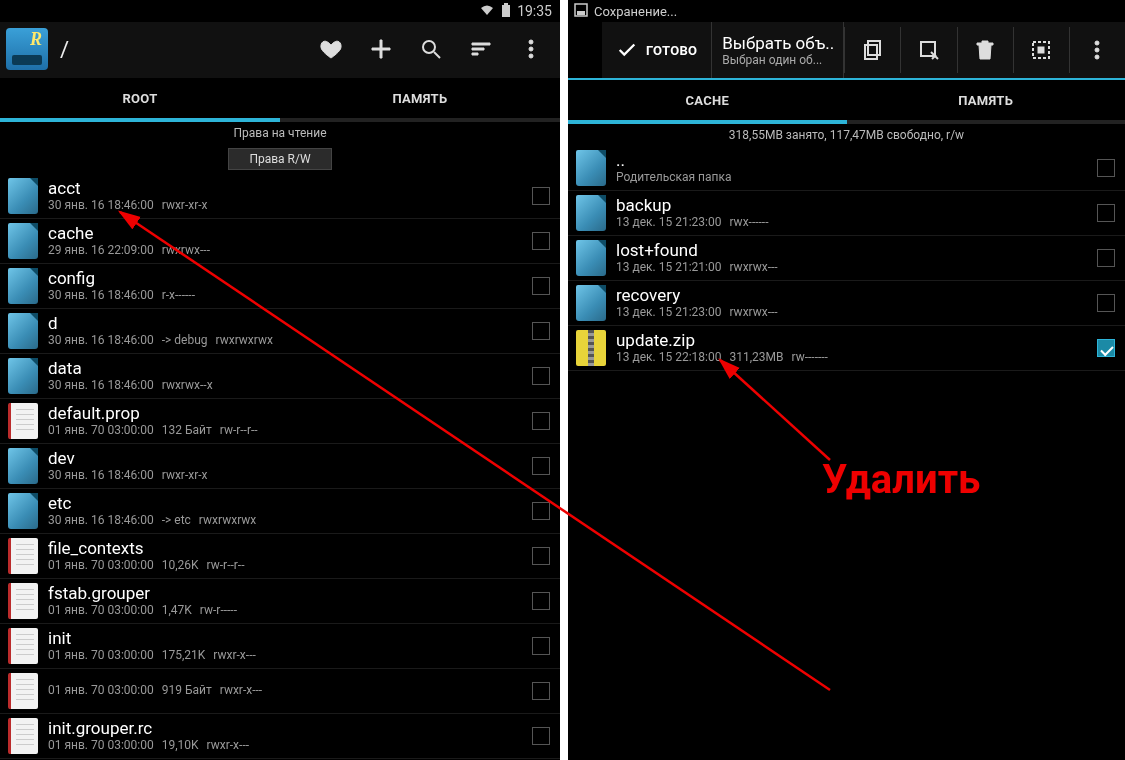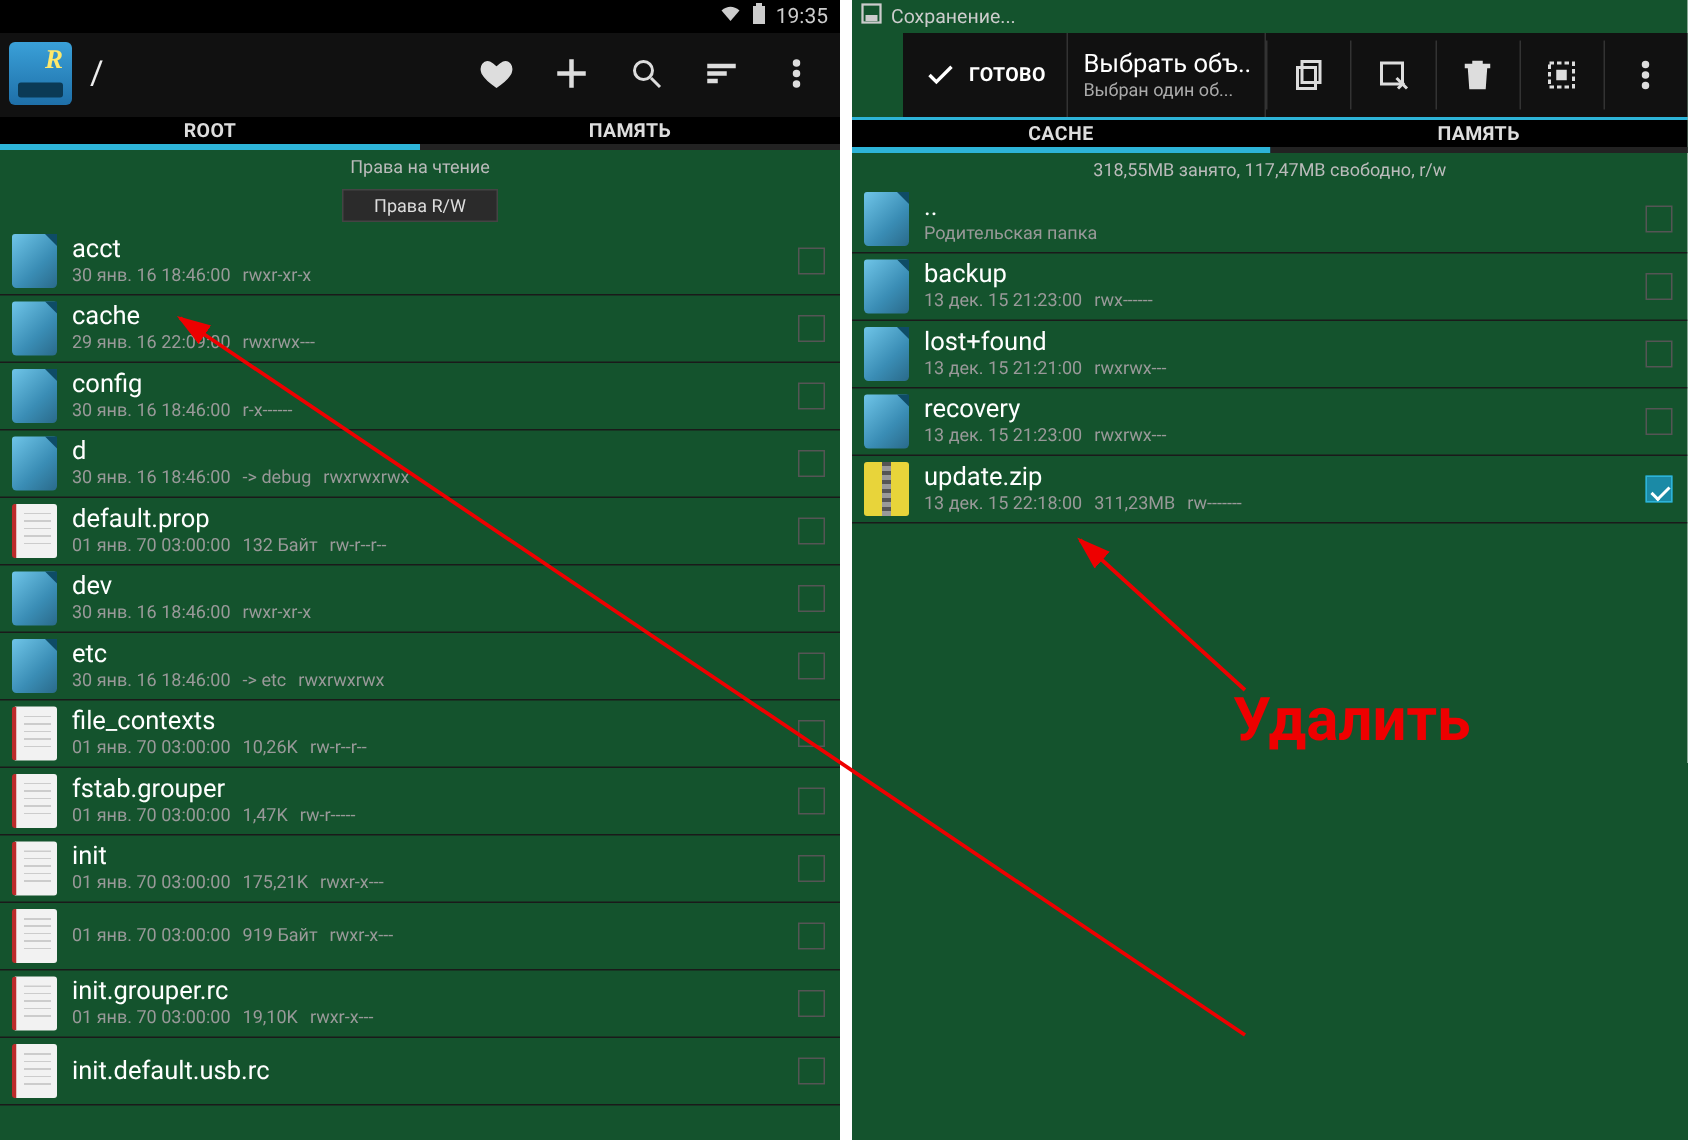--- a/index.html
+++ b/index.html
@@ -6,21 +6,21 @@
   body {
     width: 1125px;
     height: 760px;
     background: #ffffff;
     font-family: Roboto, Arial, sans-serif;
     display: flex;
     position: relative;
     overflow: hidden;
   }
   .pane {
-    background: #14532d;
+    background: #000000;
     color: #fff;
     display: flex;
     flex-direction: column;
     position: relative;
   }
   .left { width: 560px; height: 760px; }
   .right { width: 557px; height: 760px; margin-left: 8px; }
   .status-bar {
     height: 22px;
     display: flex;
@@ -73,21 +73,21 @@
     color: #ddd;
     cursor: pointer;
   }
   .tool-ic svg { width: 24px; height: 24px; fill: #ddd; stroke: #ddd; }
   .tabs {
     display: flex;
     background: #000;
   }
   .tab {
     flex: 1;
-    height: 22px;
+    height: 44px;
     display: flex;
     align-items: center;
     justify-content: center;
     font-size: 13px;
     font-weight: bold;
     color: #ddd;
     border-bottom: 4px solid #222;
     cursor: pointer;
     letter-spacing: 0.3px;
   }
@@ -340,20 +340,28 @@
       </div>
       <div class="row">
         <div class="ico folder-ico"></div>
         <div class="txt">
           <div class="name">d</div>
           <div class="meta"><span>30 янв. 16 18:46:00</span><span>-&gt; debug</span><span>rwxrwxrwx</span></div>
         </div>
         <div class="chk"></div>
       </div>
       <div class="row">
+        <div class="ico folder-ico"></div>
+        <div class="txt">
+          <div class="name">data</div>
+          <div class="meta"><span>30 янв. 16 18:46:00</span><span>rwxrwx--x</span></div>
+        </div>
+        <div class="chk"></div>
+      </div>
+      <div class="row">
         <div class="ico file-ico"></div>
         <div class="txt">
           <div class="name">default.prop</div>
           <div class="meta"><span>01 янв. 70 03:00:00</span><span>132 Байт</span><span>rw-r--r--</span></div>
         </div>
         <div class="chk"></div>
       </div>
       <div class="row">
         <div class="ico folder-ico"></div>
         <div class="txt">

